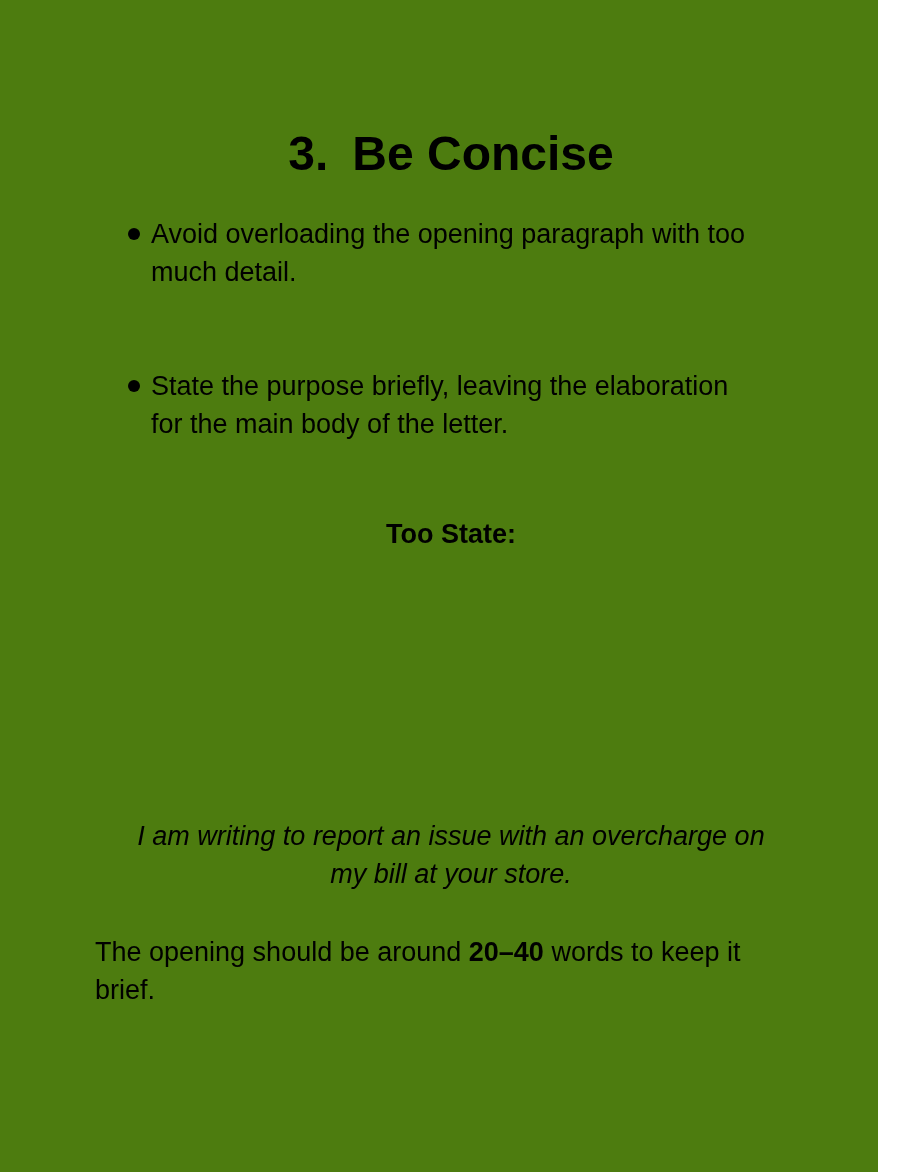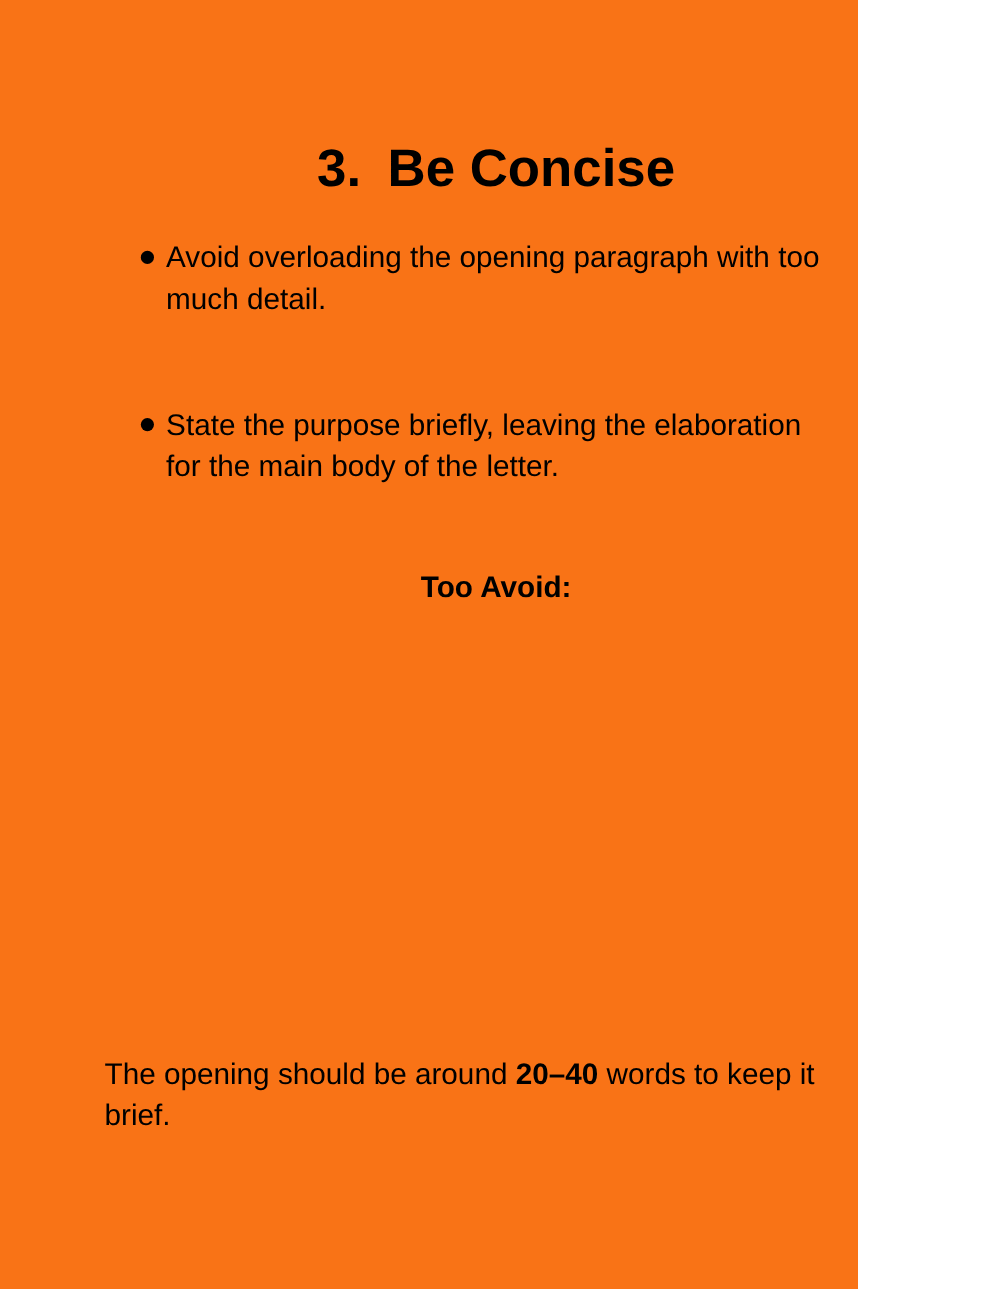--- a/index.html
+++ b/index.html
@@ -2,23 +2,23 @@
 <html><head>
 <meta charset="utf-8">
 <style>
   html, body {
     margin: 0;
     padding: 0;
     background: #ffffff;
   }
   .page {
     position: relative;
-    width: 780px;
+    width: 878px;
     height: 1172px;
-    background: #f97316;
+    background: #4d7c0f;
     font-family: "Liberation Sans", sans-serif;
     color: #000000;
     overflow: hidden;
   }
   .doc-title {
     position: absolute;
     top: 94px;
     left: 0;
     width: 902px;
     text-align: center;
@@ -72,21 +72,21 @@
     font-size: 27px;
     font-style: italic;
     line-height: 38px;
     white-space: pre-line;
   }
   .example-text.wordy   { top: 550px; }
   .example-text.concise { top: 817px; }
   .footer-note {
     position: absolute;
     left: 95px;
-    top: 957px;
+    top: 933px;
     width: 760px;
     font-size: 27px;
     line-height: 38px;
     white-space: pre-line;
   }
   .footer-note .highlight {
     font-weight: 700;
   }
 </style>
 </head>
@@ -101,21 +101,23 @@
     <span class="bullet-text">State the purpose briefly, leaving the elaboration
 for the main body of the letter.</span>
   </div>
 
   <div class="bullet-item first">
     <span class="bullet-dot"></span>
     <span class="bullet-text">Avoid overloading the opening paragraph with too
 much detail.</span>
   </div>
 
-  <div class="example-label wordy">Too Avoid:</div>
+  <div class="example-label wordy">Too State:</div>
 
 
 
+  <div class="example-text concise">I am writing to report an issue with an overcharge on
+my bill at your store.</div>
 
   <div class="footer-note"><span>The opening should be around </span><span class="highlight">20–40</span><span> words to keep it
 brief.</span></div>
 
 </div>
 
 </body></html>

